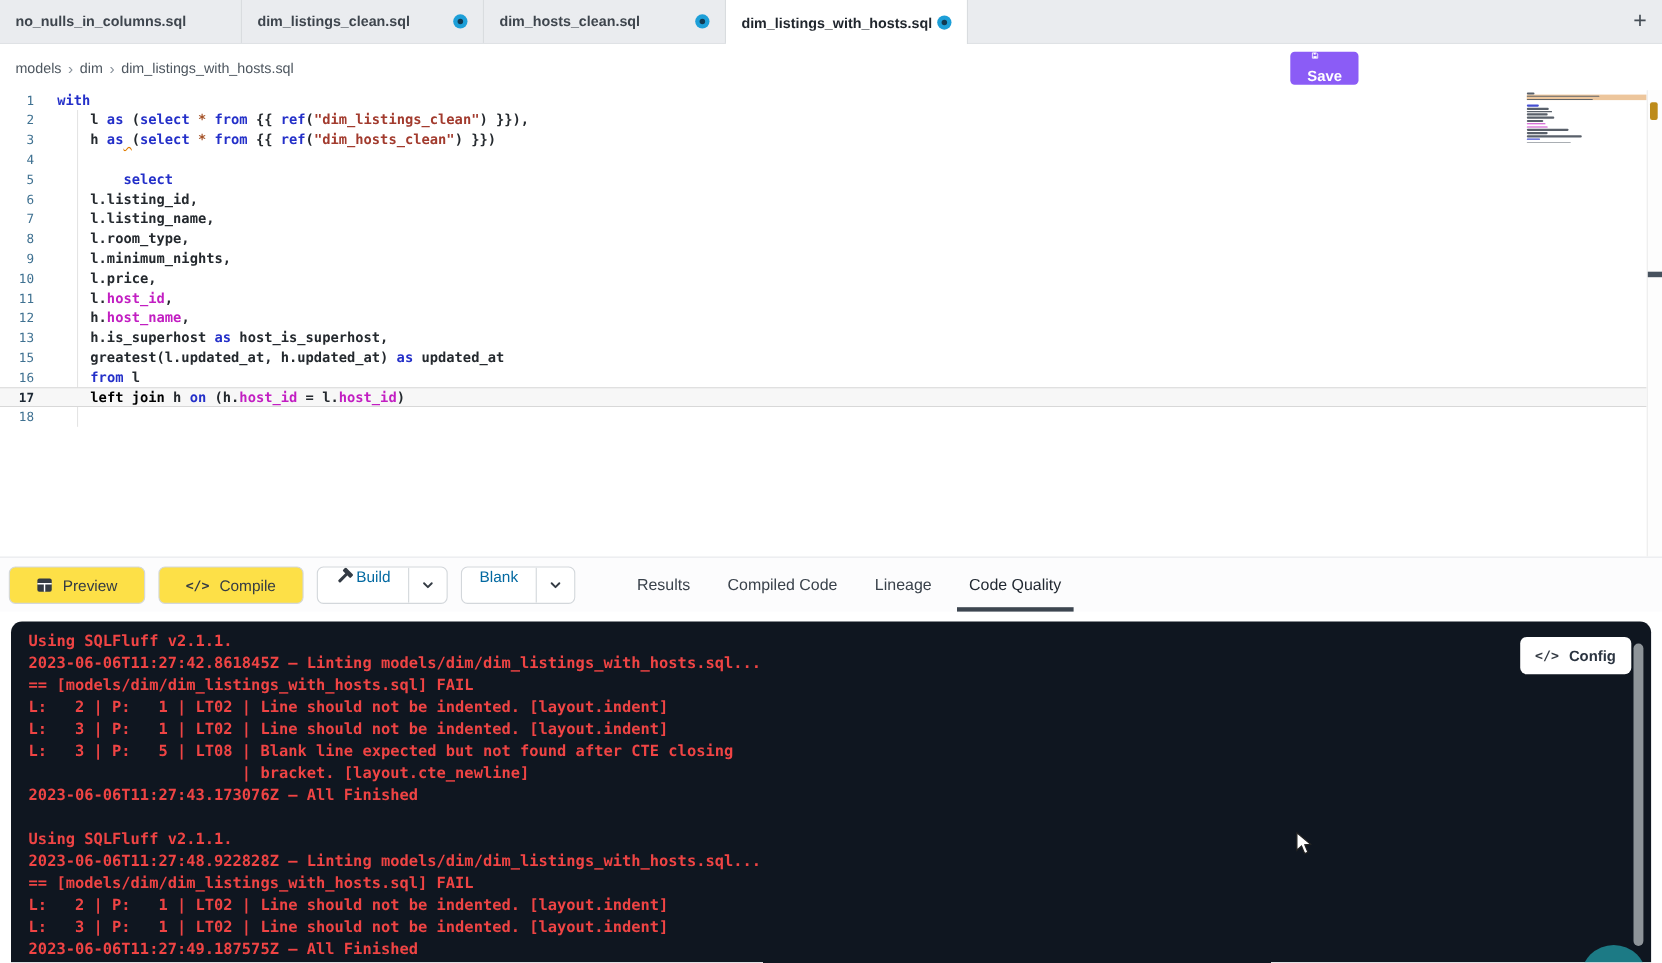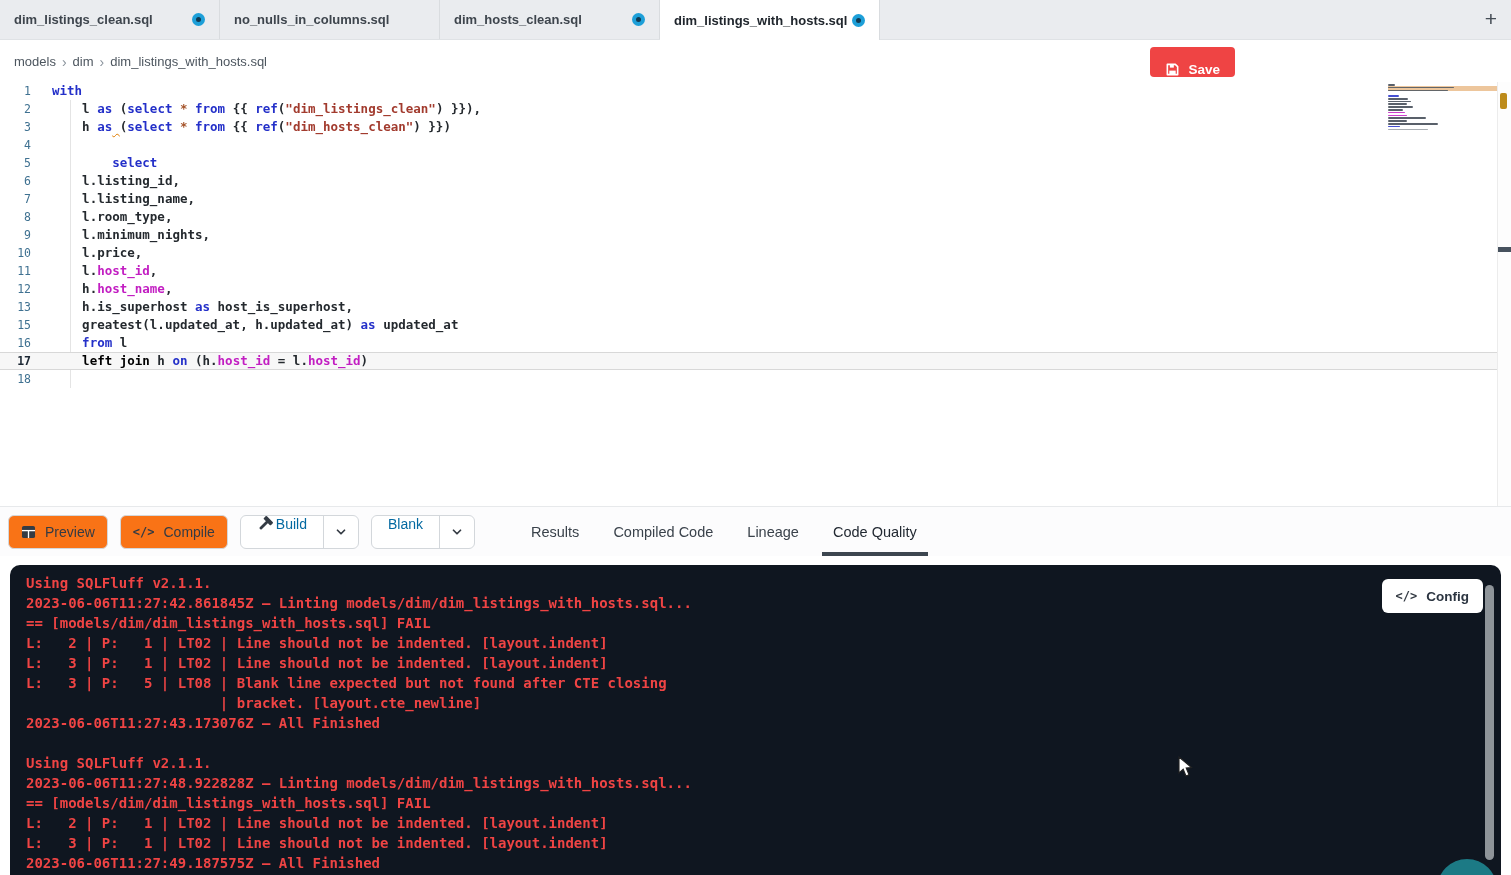--- a/index.html
+++ b/index.html
@@ -20,23 +20,23 @@
              margin-left:auto;flex:none;}
   .dirty-dot::after{content:'';position:absolute;inset:4px;border-radius:50%;background:#123a52;}
   .newtab{position:absolute;right:8px;top:7px;width:24px;height:24px;display:flex;align-items:center;
           justify-content:center;font-size:21px;font-weight:400;color:#454d56;cursor:pointer;}
 
   
   .header{position:absolute;left:0;top:41px;width:1249px;height:41px;background:#fff;
           display:flex;align-items:center;padding:0 14px;}
   .crumbs{display:flex;align-items:center;font-size:13px;color:#4d565f;gap:6px;}
   .crumb-sep{color:#8a939c;font-size:14px;}
-  .save-btn{position:absolute;right:14px;top:6px;height:30px;background:#ef4444;color:#fff;
-            border:none;border-radius:4px;display:flex;align-items:flex-end;gap:8px;padding:0 15px;
-            font-size:13.5px;font-weight:600;cursor:pointer;font-family:"Liberation Sans",sans-serif;}
+  .save-btn{position:absolute;right:14px;top:6px;height:30px;background:#8b5cf6;color:#fff;
+            border:none;border-radius:4px;display:flex;align-items:flex-start;gap:8px;padding:0 15px;
+            font-size:13.5px;font-weight:600;cursor:pointer;font-family:"Liberation Sans",sans-serif;flex-direction:column;}
   .caret-artifact{position:absolute;left:310px;top:61px;width:3px;height:16px;background:#15181c;}
 
   
   .editor{position:absolute;left:0;top:82px;width:1511px;height:424px;background:#fff;
           font-family:"DejaVu Sans Mono","Liberation Mono",monospace;}
   .code-rows{position:absolute;left:0;top:0;width:1497px;}
   .crow{display:flex;height:18px;align-items:center;}
   .crow.active{background:#f7f7f7;box-shadow:inset 0 1px 0 #d8d8d8,inset 0 -1px 0 #d8d8d8;}
   .gut{flex:none;width:44px;text-align:right;padding-right:13px;font-size:11.5px;color:#3f7191;}
   .crow.active .gut{color:#1c2733;font-weight:bold;}
@@ -49,22 +49,22 @@
   .mm-band{position:absolute;left:1388px;top:4px;width:109px;height:5px;background:rgba(225,160,90,.6);}
   .mm-bar{height:1.6px;margin-bottom:1.2px;border-radius:1px;opacity:.85;}
   .anno-strip{position:absolute;right:0;top:0;width:14px;height:424px;background:#fdfdfd;
               border-left:1px solid #ececec;}
   .anno-gold{position:absolute;left:2px;top:11px;width:7px;height:16px;border-radius:2px;background:#bd8b1a;}
   .anno-slate{position:absolute;left:0;top:165px;width:14px;height:5px;background:#47525e;}
 
   
   .toolbar{position:absolute;left:0;top:506px;width:1511px;height:50px;background:#fcfcfd;
            border-top:1px solid #e7e9eb;display:flex;align-items:center;padding-left:8px;}
-  .btn{height:34px;background:#f97316;border:1px solid #d3d7db;border-radius:6px;display:flex;
-       align-items:center;gap:9px;padding:0 12px;font-size:14px;font-weight:500;color:#343b44;
+  .btn{height:34px;background:#fde047;border:1px solid #d3d7db;border-radius:6px;display:flex;
+       align-items:center;gap:9px;padding:0 24px;font-size:14px;font-weight:500;color:#343b44;
        cursor:pointer;margin-right:12px;font-family:"Liberation Sans",sans-serif;}
   .split{height:34px;display:flex;align-items:stretch;border:1px solid #d3d7db;border-radius:6px;
          background:#fff;margin-right:12px;overflow:hidden;}
   .split .main{display:flex;gap:3px;padding:0 16px;font-size:14px;font-weight:500;
                color:#0369a1;cursor:pointer;}
   .split .chev{display:flex;align-items:center;justify-content:center;width:35px;
                border-left:1px solid #d3d7db;cursor:pointer;}
   .code-glyph{font-family:"DejaVu Sans Mono",monospace;font-size:12px;font-weight:bold;color:#343b44;}
   .rtabs{display:flex;align-items:stretch;height:100%;margin-left:33px;}
   .rtab{display:flex;align-items:center;padding:0 11px;margin-right:12px;font-size:14.5px;
@@ -87,25 +87,25 @@
   .cursor{position:absolute;left:1178px;top:756px;z-index:9;}
 </style>
 </head>
 <body>
 
 <div id="app">
 
   <div class="tabbar">
     <div class="tabstrip">
         <div class="tab">
+          <span class="tab-label">no_nulls_in_columns.sql</span>
+        </div>
+        <div class="tab">
           <span class="tab-label">dim_listings_clean.sql</span>
           <span class="dirty-dot"></span>
-        </div>
-        <div class="tab">
-          <span class="tab-label">no_nulls_in_columns.sql</span>
         </div>
         <div class="tab">
           <span class="tab-label">dim_hosts_clean.sql</span>
           <span class="dirty-dot"></span>
         </div>
         <div class="tab active">
           <span class="tab-label">dim_listings_with_hosts.sql</span>
           <span class="dirty-dot"></span>
         </div>
       </div>

